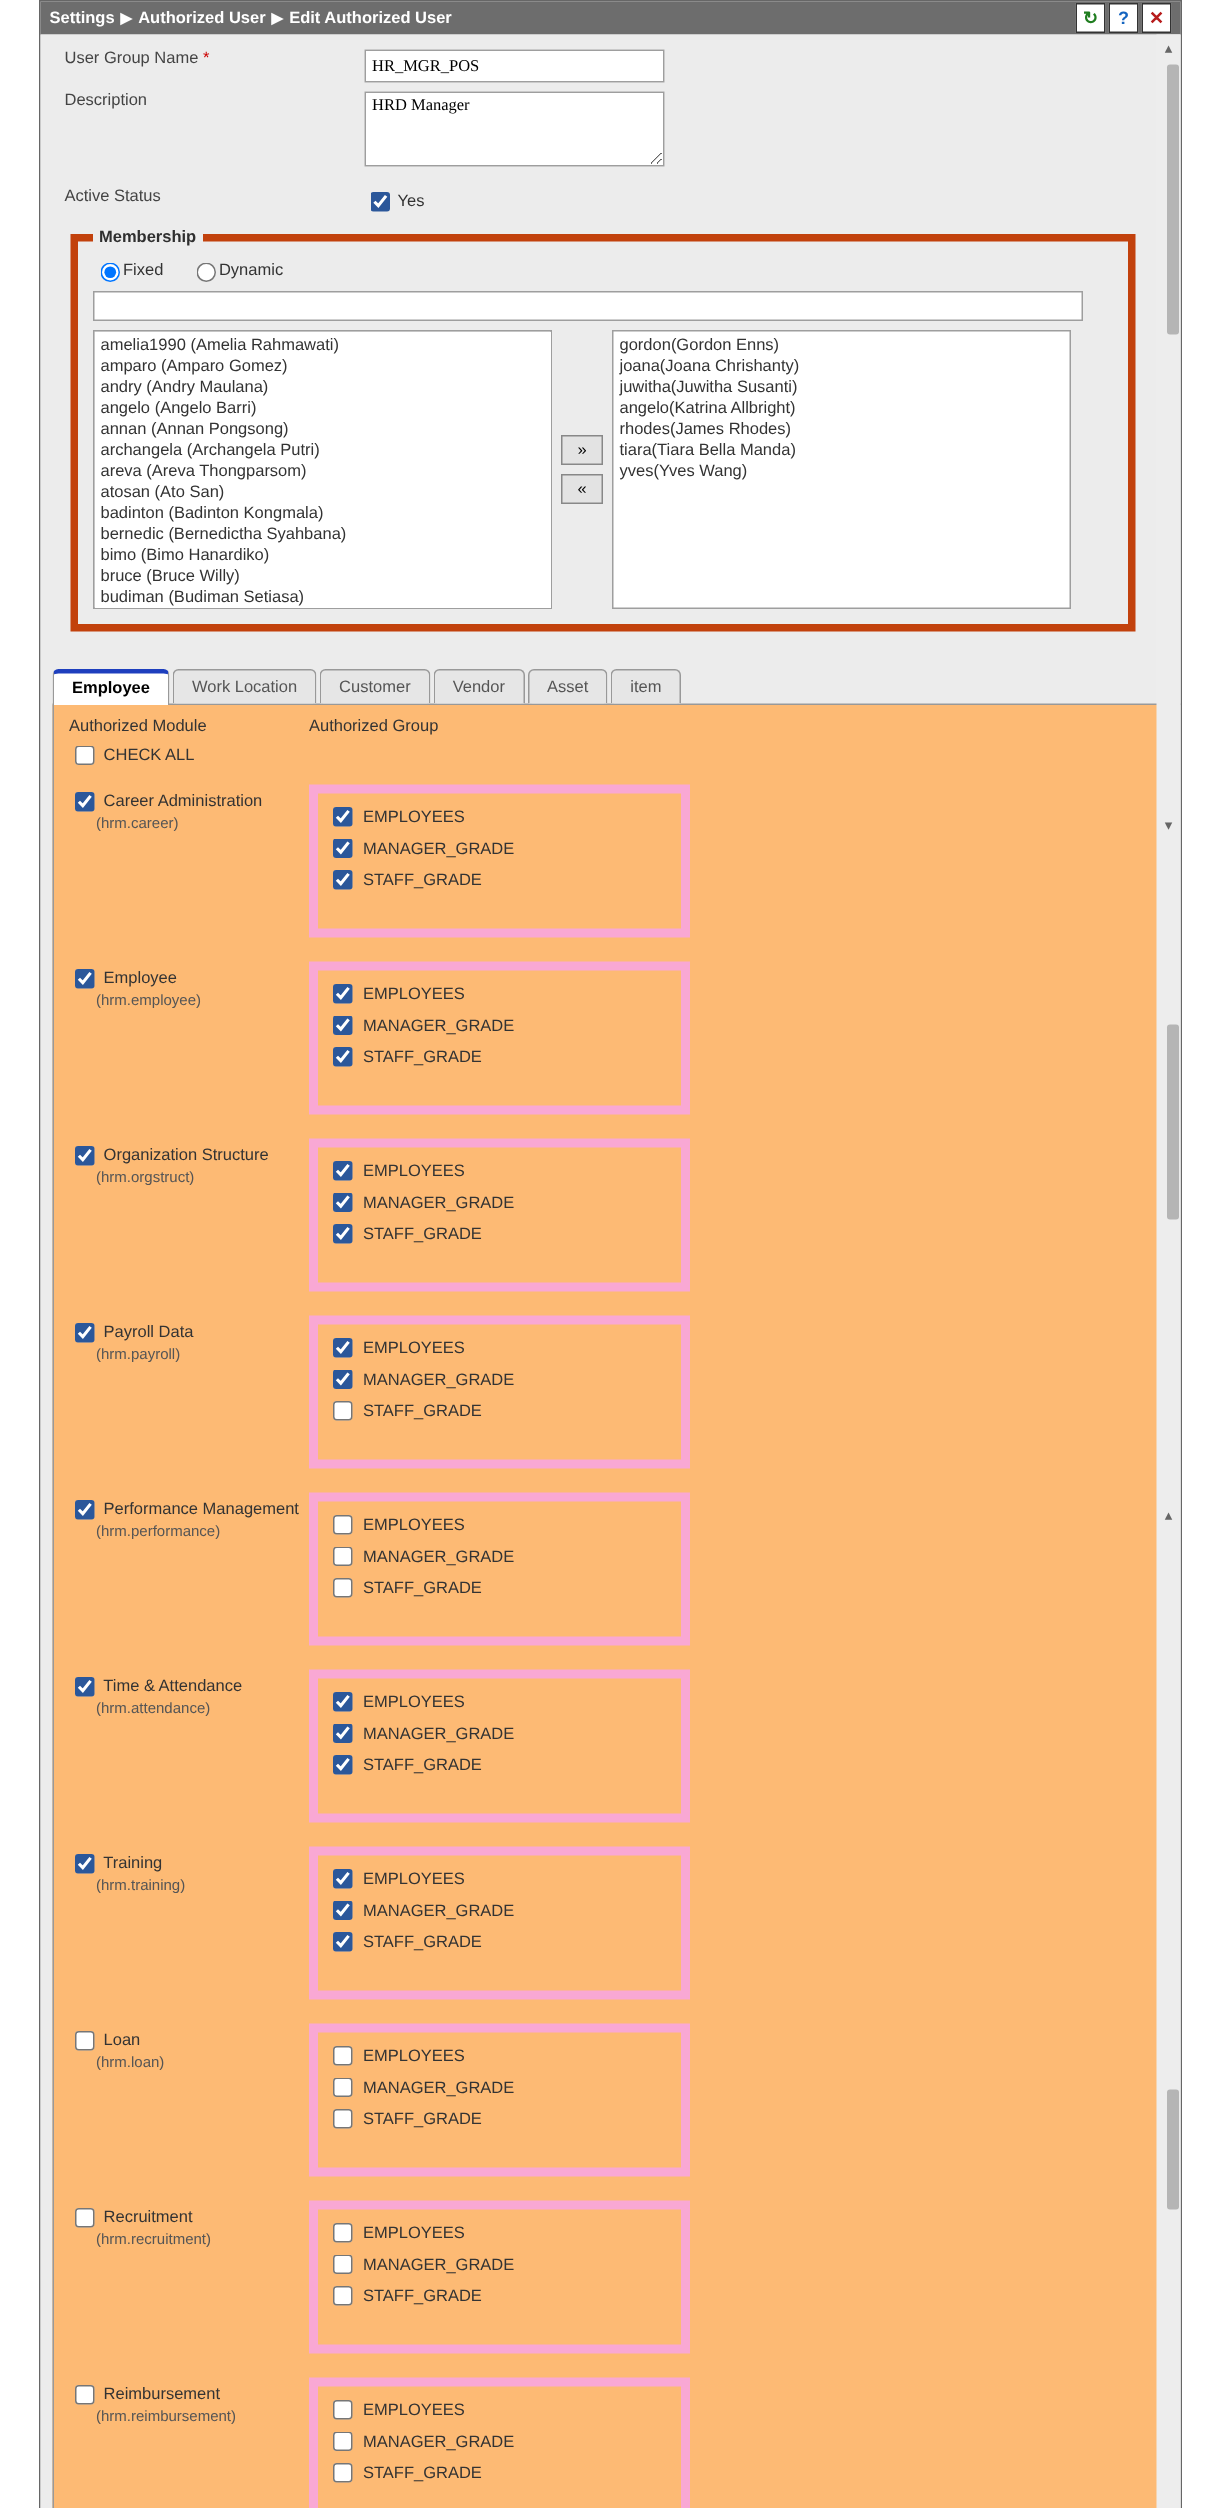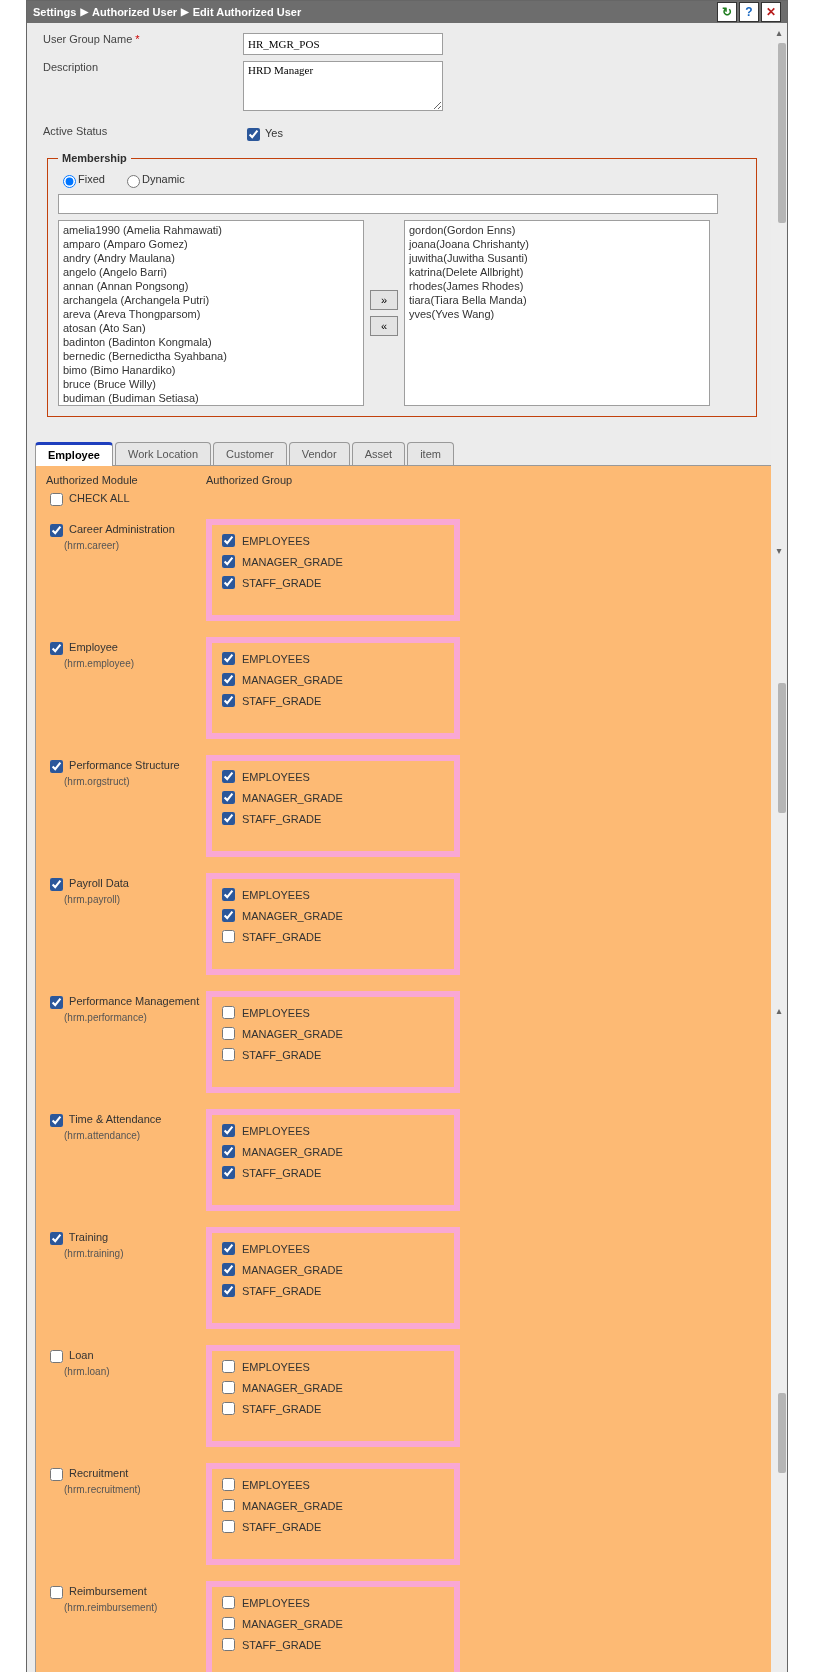--- a/index.html
+++ b/index.html
@@ -17,21 +17,21 @@
 .scrollgutter .thumb{position:absolute;right:1px;width:8px;background:#b5b5b5;border-radius:2px}
 .scrollgutter .arrow{position:absolute;right:1px;width:14px;height:14px;display:flex;align-items:center;justify-content:center;color:#666;font-size:10px}
 .content{padding:10px 26px 6px 16px}
 .form-row{display:flex;margin-bottom:6px}
 .form-row label{width:200px;color:#444}
 .req{color:#c00}
 input.text{width:190px;height:18px;border:1px solid #9e9e9e;padding:1px 4px;font-family:Verdana;font-size:11px}
 textarea.desc{width:190px;height:44px;border:1px solid #9e9e9e;padding:2px 4px;font-family:Verdana;font-size:11px;resize:both}
 .chk{width:13px;height:13px;vertical-align:middle;accent-color:#2b579a}
 .yes-lbl{margin-left:2px}
-fieldset.membership{border:1px solid #c2410c;margin:8px 4px 8px 4px;padding:8px 10px 10px 10px}
+fieldset.membership{border:5px solid #c2410c;margin:8px 4px 8px 4px;padding:8px 10px 10px 10px}
 fieldset.membership legend{font-weight:bold;color:#2f2f2f;padding:0 4px}
 .radio-row{margin-bottom:6px}
 .radio-row input{vertical-align:middle;margin-right:2px}
 .radio-row span{margin-right:14px}
 .search-bar{width:658px;height:18px;border:1px solid #9e9e9e;background:#fff;margin-bottom:6px}
 .dual{display:flex;gap:6px}
 .listbox{border:1px solid #9e9e9e;background:#fff;height:180px;overflow-y:scroll;padding:2px 2px;font-size:11px;line-height:14px}
 .listbox.left{width:300px}
 .listbox.right{width:300px}
 .listbox div{padding:0 2px;white-space:nowrap}
@@ -118,21 +118,21 @@
               <div>cadeo1975 (Cadeo Tam)</div>
             </div>
           <div class="dual-btns">
             <button>»</button>
             <button>«</button>
           </div>
           <div class="listbox right" id="sel-list">
               <div>gordon(Gordon Enns)</div>
               <div>joana(Joana Chrishanty)</div>
               <div>juwitha(Juwitha Susanti)</div>
-              <div>katrina(Delete Allbright)</div>
+              <div>angelo(Katrina Allbright)</div>
               <div>rhodes(James Rhodes)</div>
               <div>tiara(Tiara Bella Manda)</div>
               <div>yves(Yves Wang)</div>
             </div>
         </div>
       </fieldset>
     </div>
 
     <div class="tabs" id="tabs">
         <div class="tab active">Employee</div>
@@ -181,21 +181,21 @@
                 <input type="checkbox" class="chk" checked="" style="">
                 <span>MANAGER_GRADE</span>
               </div>
               <div class="grp-item">
                 <input type="checkbox" class="chk" checked="" style="">
                 <span>STAFF_GRADE</span>
               </div>
             </div>
           </div>
           <div class="mod-row">
-            <div class="mod-left"><input type="checkbox" class="chk" checked="" style=""><span> Performance Structure</span><div class="mod-code">(hrm.orgstruct)</div></div>
+            <div class="mod-left"><input type="checkbox" class="chk" checked="" style=""><span> Organization Structure</span><div class="mod-code">(hrm.orgstruct)</div></div>
             <div class="mod-right">
               <div class="grp-item">
                 <input type="checkbox" class="chk" checked="" style="">
                 <span>EMPLOYEES</span>
               </div>
               <div class="grp-item">
                 <input type="checkbox" class="chk" checked="" style="">
                 <span>MANAGER_GRADE</span>
               </div>
               <div class="grp-item">

